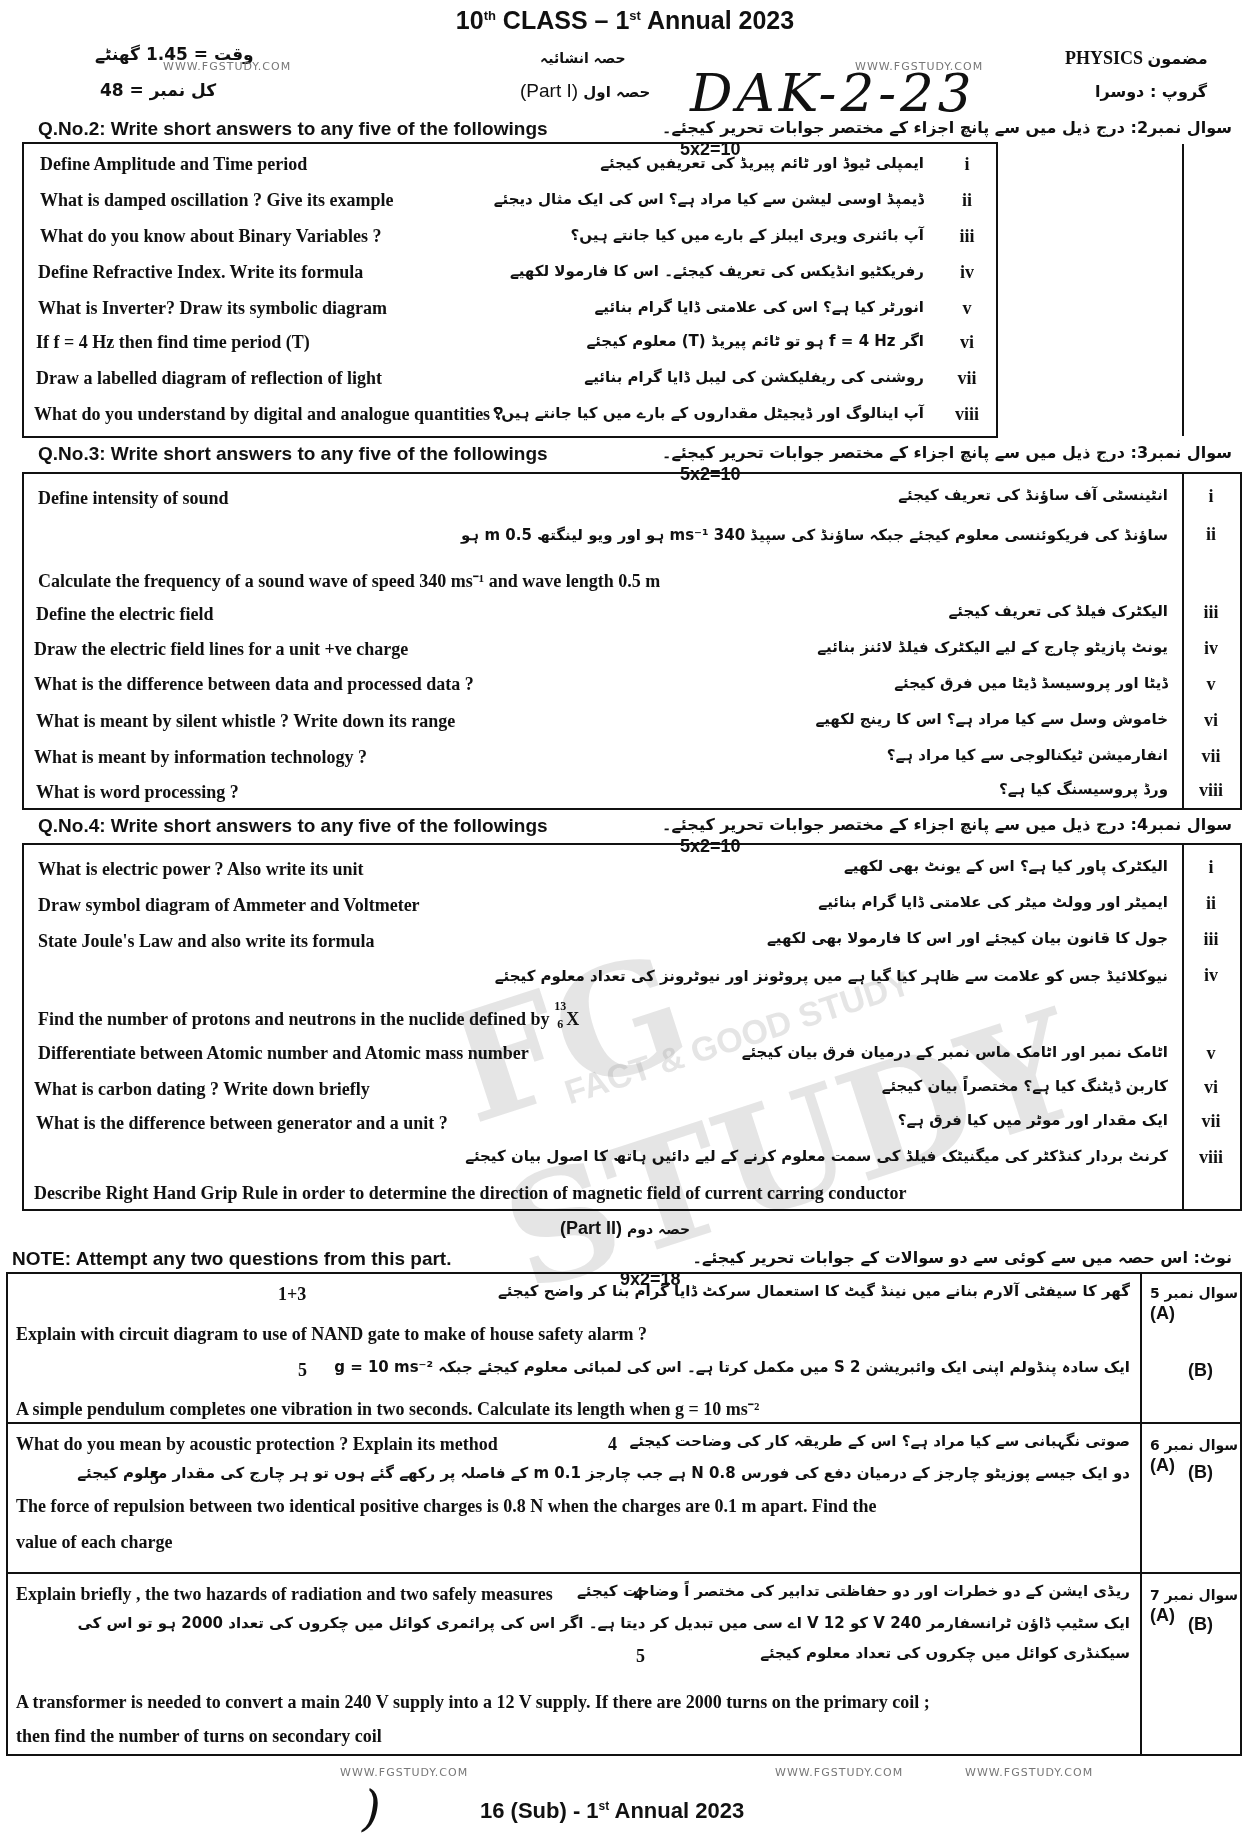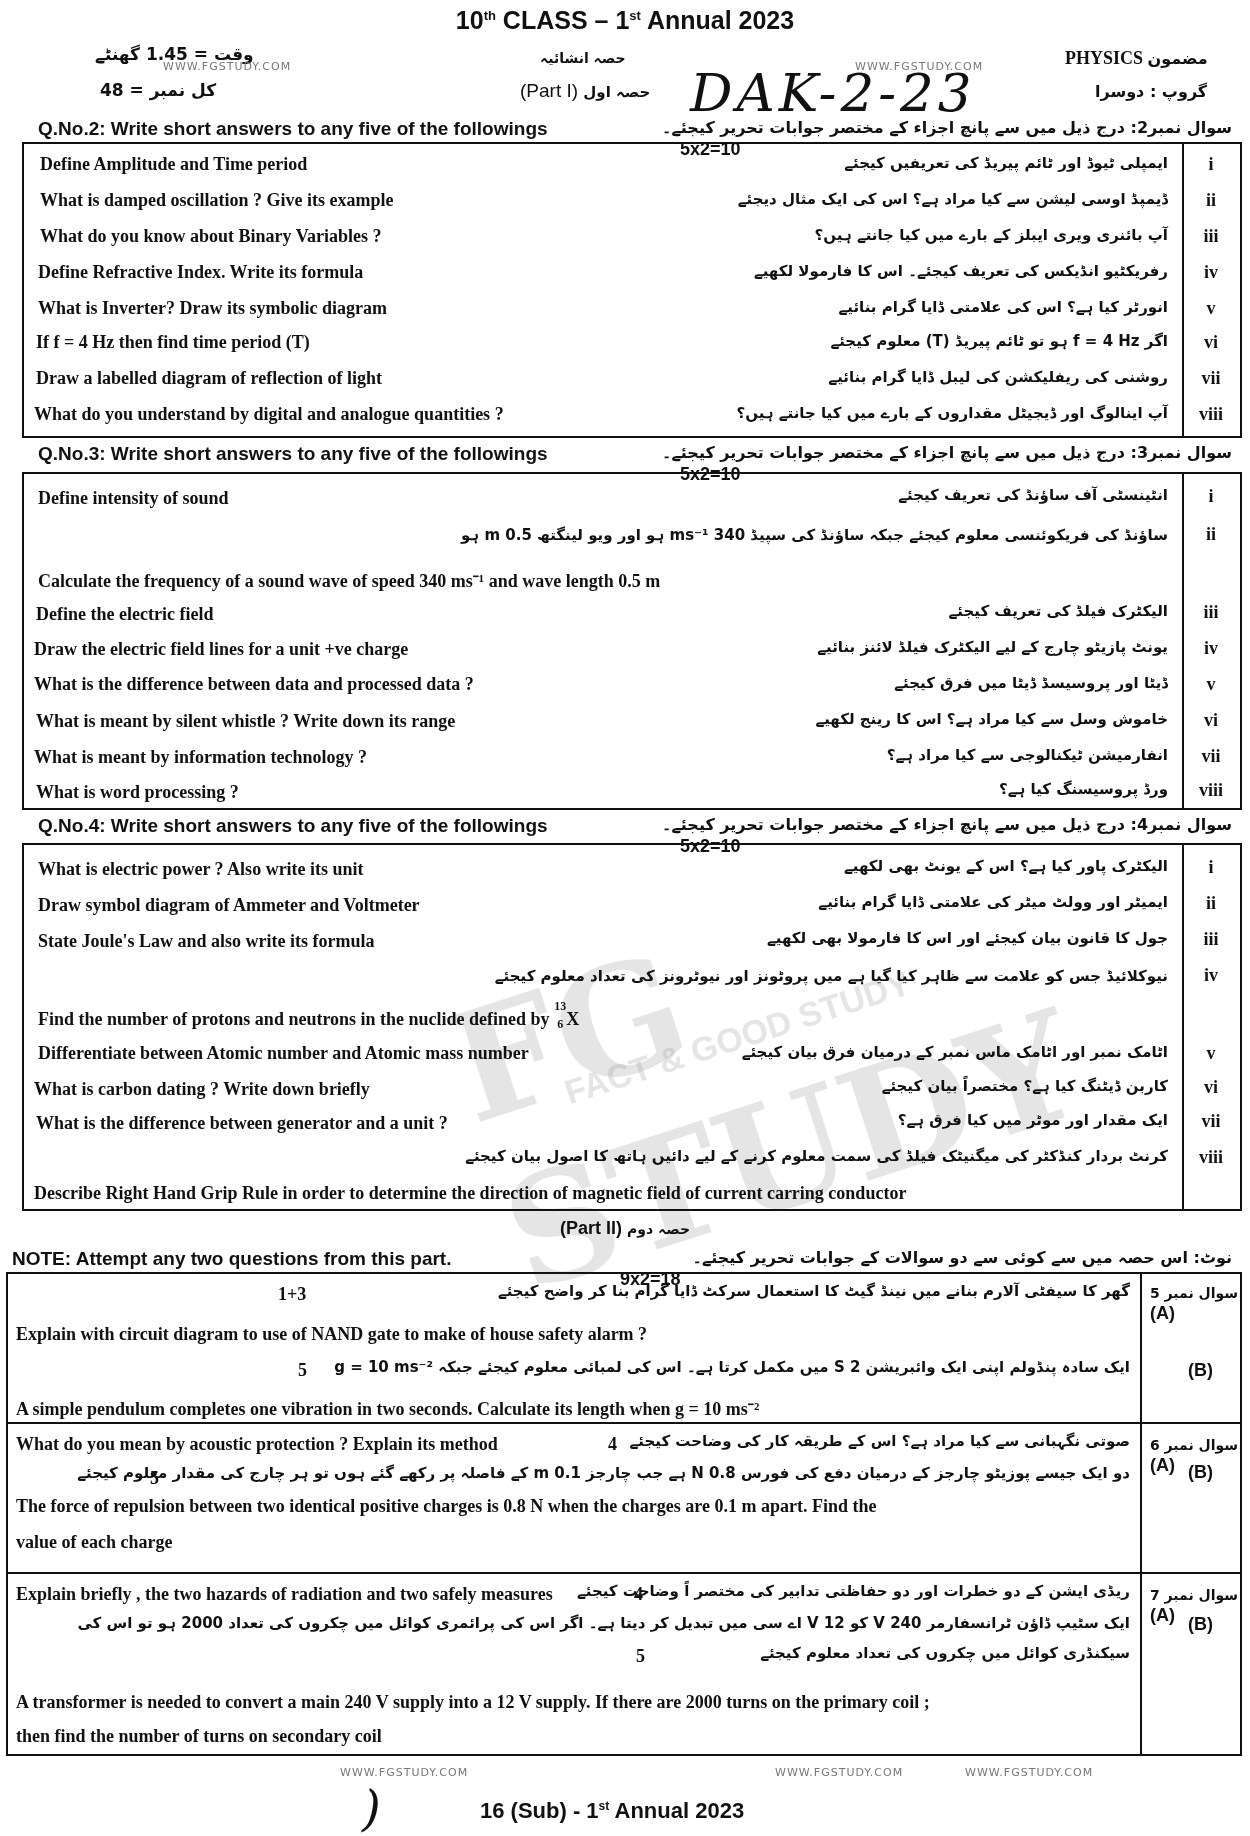--- a/index.html
+++ b/index.html
@@ -54,21 +54,21 @@
 <div class="abs" style="left:1065px; top:48px; font-weight:bold; font-size:18px;">
   <span>PHYSICS</span>
   <span class="urdu" style="font-size:16px;">مضمون</span>
 </div>
 <div class="abs urdu" style="left:1095px; top:82px; font-size:16px;">گروپ : دوسرا</div>
 
 <div class="abs qhead" style="left:38px; top:118px;">Q.No.2: Write short answers to any five of the followings</div>
 <div class="abs marks" style="left:680px; top:119px;">5x2=10</div>
 <div class="abs urdu" style="right:18px; top:118px; font-size:16px;">سوال نمبر2: درج ذیل میں سے پانچ اجزاء کے مختصر جوابات تحریر کیجئے۔</div>
 
-<div class="box" style="left:22px; top:142px; width:1220px; height:296px;">
+<div class="box" style="left:22px; top:142px; width:976px; height:296px;">
   <div class="vline" style="left:1158px;"></div>
 
   <div class="en" style="left:16px; top:10px;">Define Amplitude and Time period</div>
   <div class="ur" style="right:72px; top:10px;">ایمپلی ٹیوڈ اور ٹائم پیریڈ کی تعریفیں کیجئے</div>
   <div class="roman" style="right:0; top:10px;">i</div>
 
   <div class="en" style="left:16px; top:46px;">What is damped oscillation ? Give its example</div>
   <div class="ur" style="right:72px; top:46px;">ڈیمپڈ اوسی لیشن سے کیا مراد ہے؟ اس کی ایک مثال دیجئے</div>
   <div class="roman" style="right:0; top:46px;">ii</div>
 

